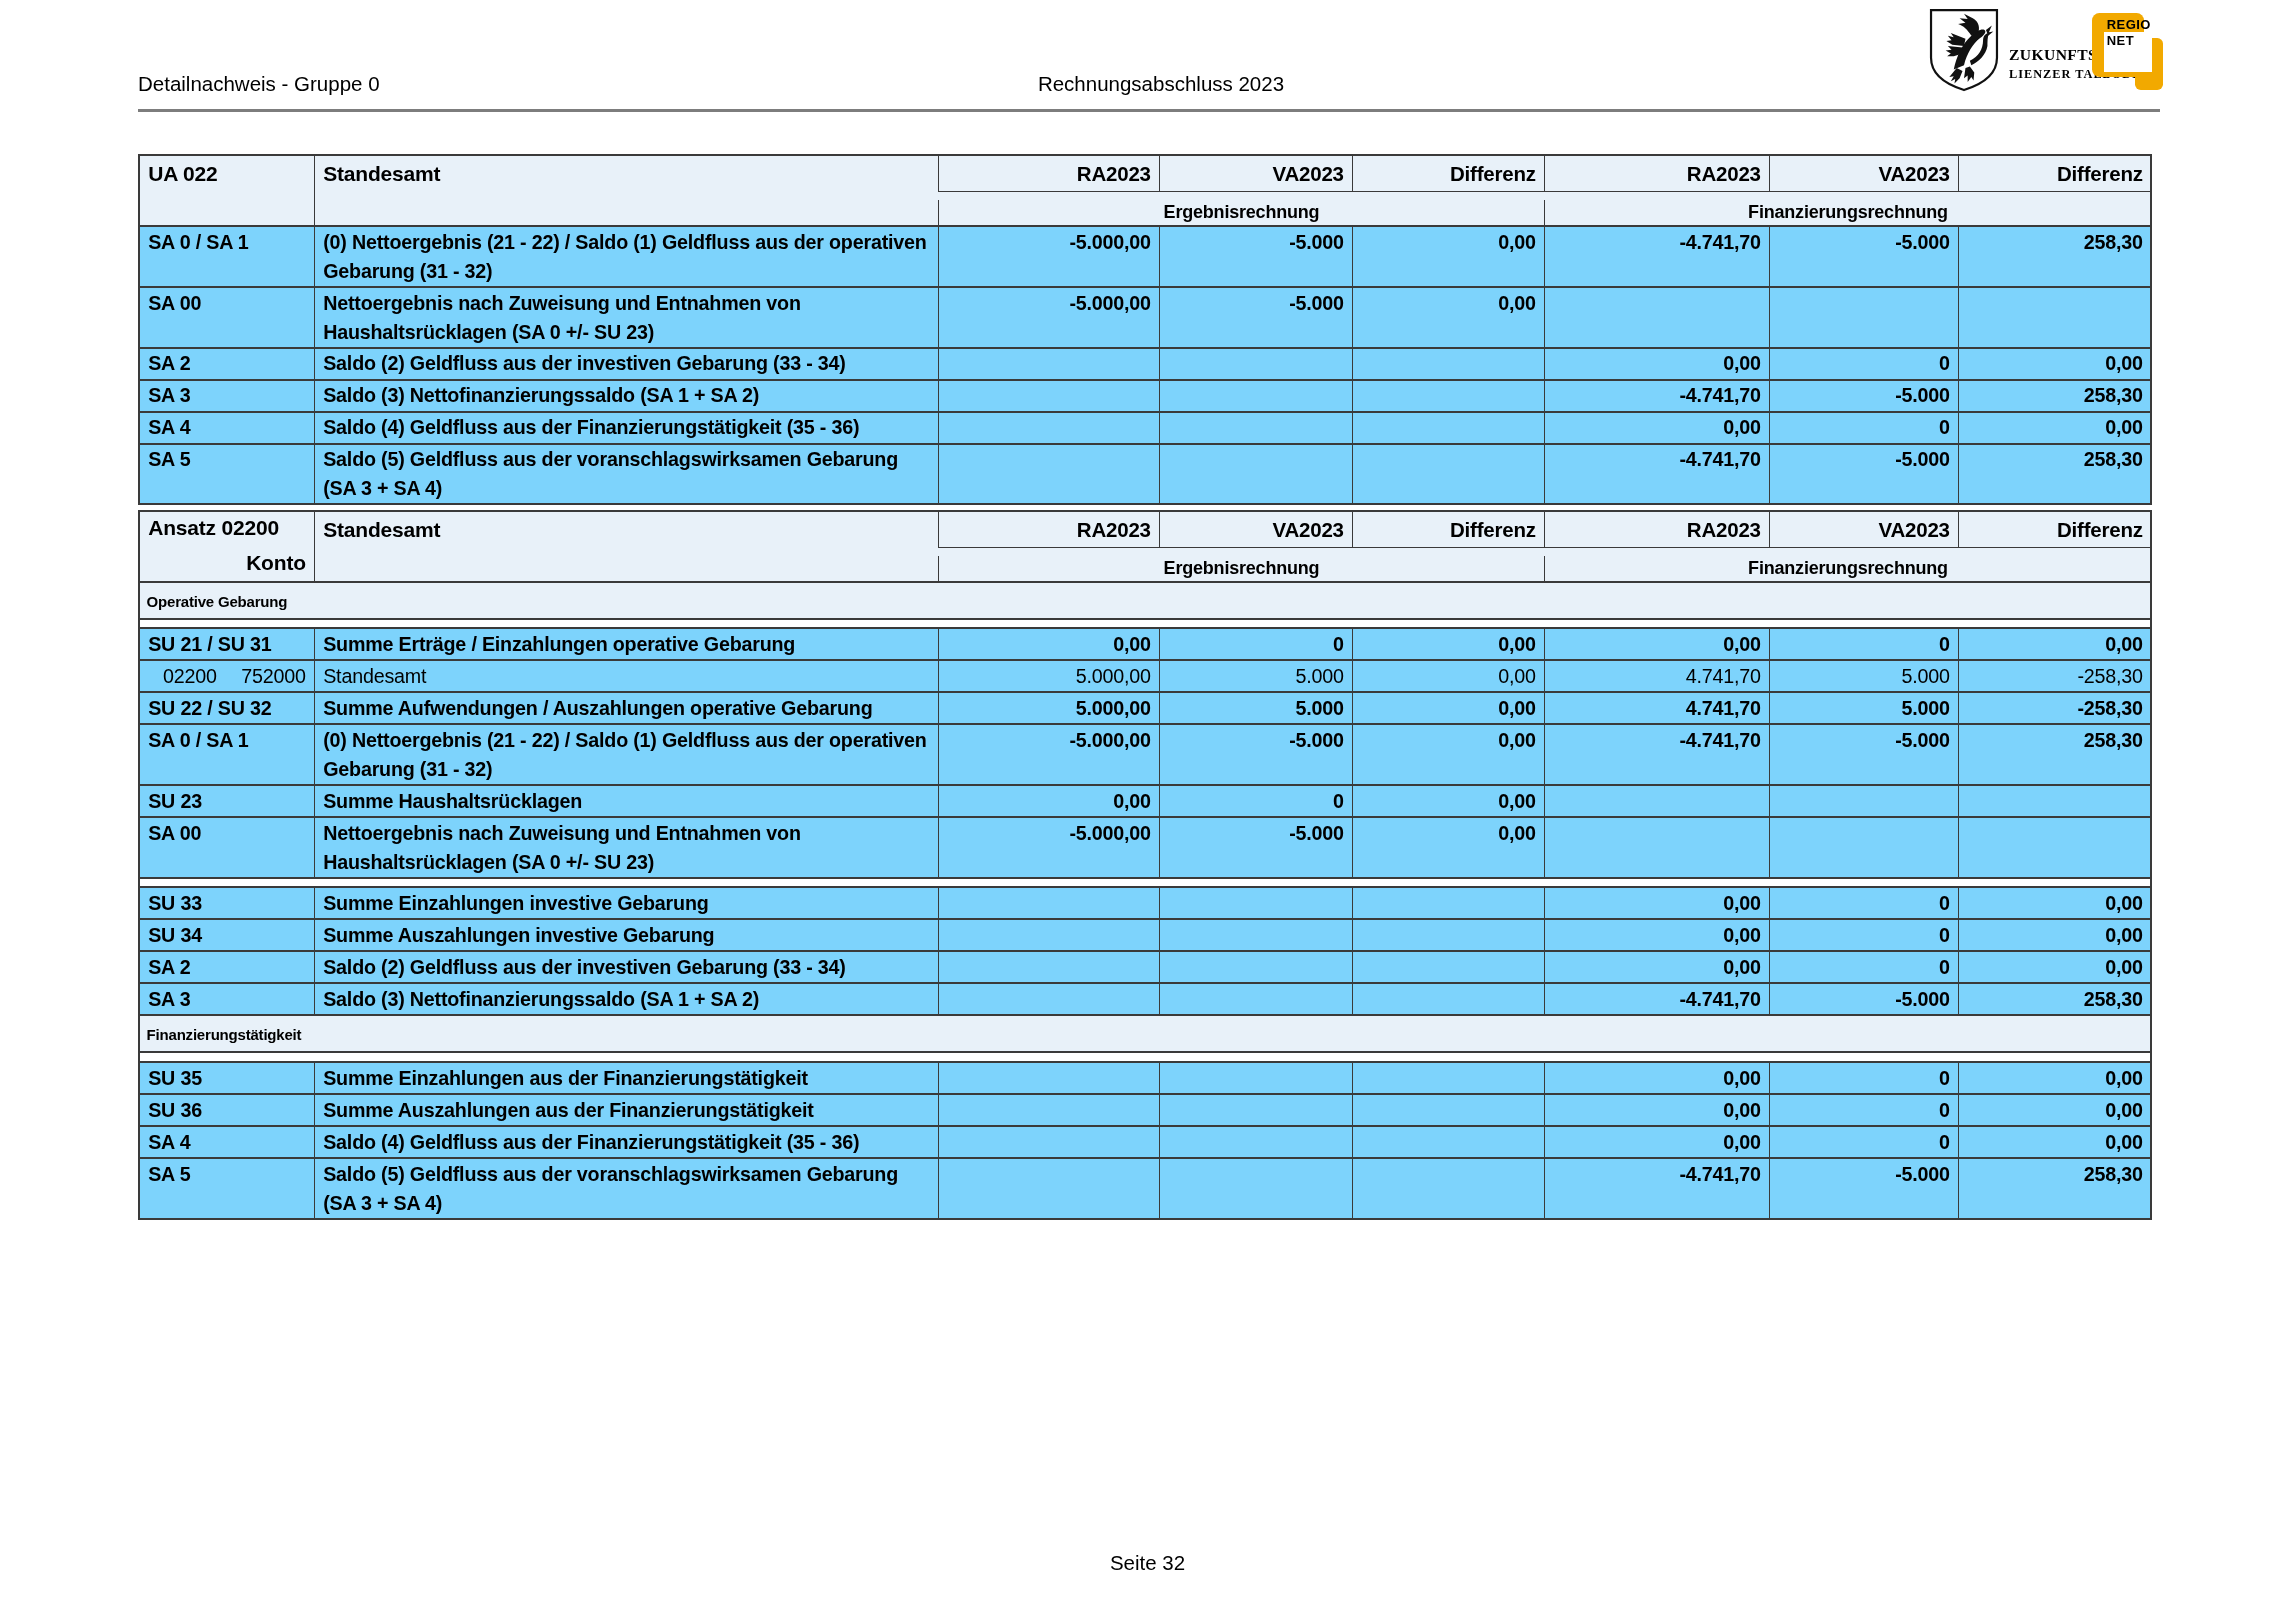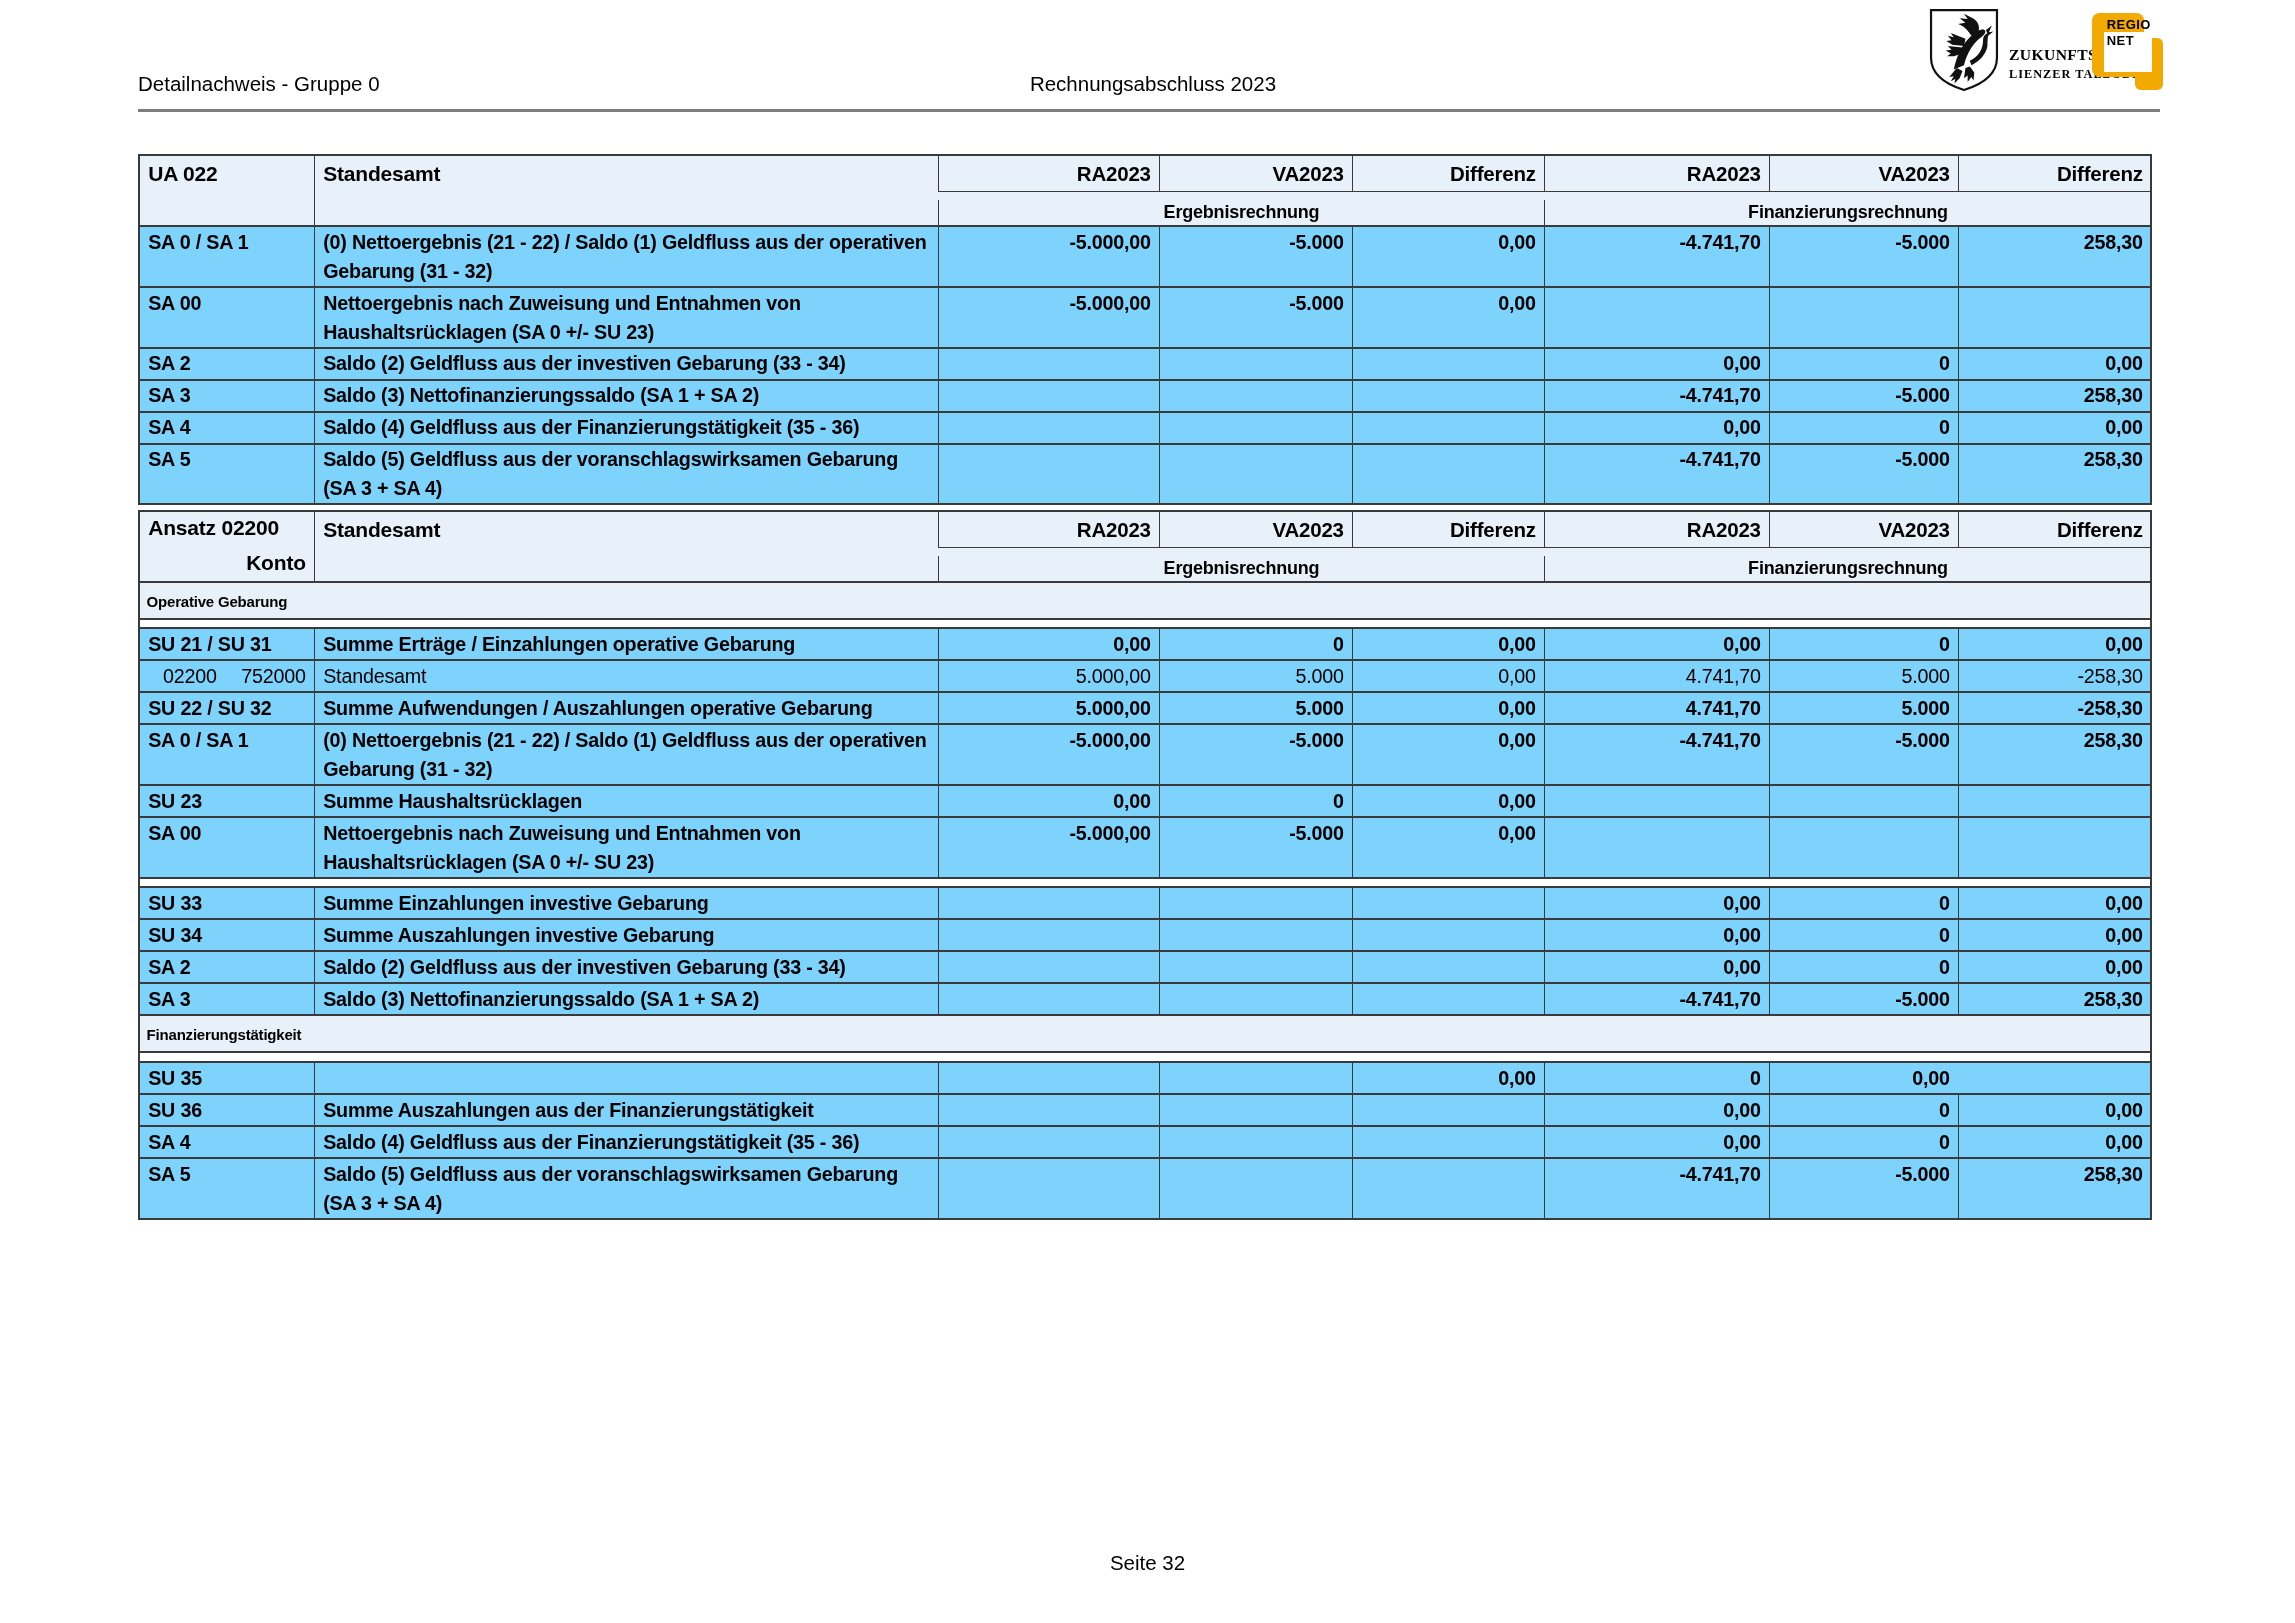--- a/index.html
+++ b/index.html
@@ -4,21 +4,21 @@
 <style>
   html,body{margin:0;padding:0;}
   body{
     width:2295px;height:1623px;position:relative;overflow:hidden;
     background:#ffffff;color:#000;
     font-family:"Liberation Sans",sans-serif;
   }
   
   .pagehead{position:absolute;top:72px;left:138px;width:2022px;height:28px;font-size:20.5px;}
   .ph-left{position:absolute;left:0;top:0;}
-  .ph-center{position:absolute;left:4px;top:0;width:100%;text-align:center;}
+  .ph-center{position:absolute;left:12px;top:0;width:100%;text-align:center;}
   .rule{position:absolute;top:109px;left:138px;width:2022px;height:2.5px;background:#7d7d7d;}
   .footer{position:absolute;top:1551px;left:0;width:2295px;text-align:center;font-size:20.5px;}
 
   
   .logo{position:absolute;top:8.2px;left:1927px;width:236px;height:89px;}
   .crest{position:absolute;left:0;top:0;}
   .brand{position:absolute;left:82px;top:38px;font-family:"Liberation Serif",serif;white-space:nowrap;}
   .brand .l1{font-size:15.6px;font-weight:700;letter-spacing:0.4px;}
   .brand .orange{color:#F2A900;}
   .brand .reg{font-size:9px;vertical-align:super;}
@@ -330,20 +330,21 @@
     <div class="c num">-4.741,70</div>
     <div class="c num">-5.000</div>
     <div class="c num">258,30</div>
   </div>
     <div class="band"><span>Finanzierungstätigkeit</span></div>
     <div class="gap"></div>
     <div class="trow grid">
     <div class="c codecell">
         <span>SU 35</span>
       </div>
+    <div class="c lab">Summe Einzahlungen aus der Finanzierungstätigkeit</div>
     <div class="c num"></div>
     <div class="c num"></div>
     <div class="c num"></div>
     <div class="c num">0,00</div>
     <div class="c num">0</div>
     <div class="c num">0,00</div>
   </div>
     <div class="trow grid">
     <div class="c codecell">
         <span>SU 36</span>

